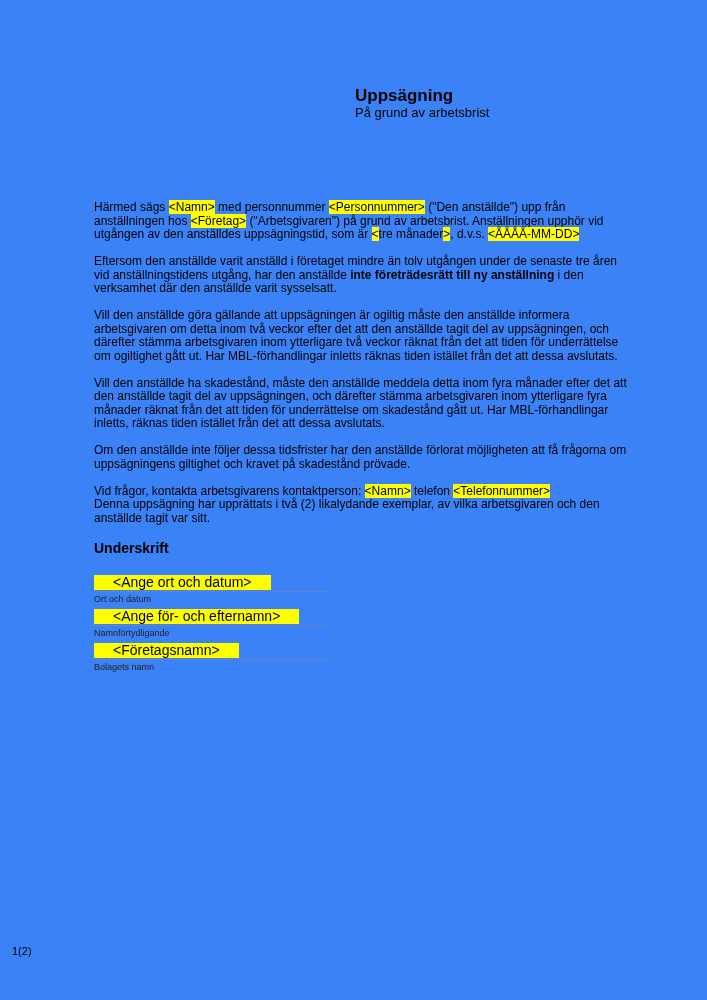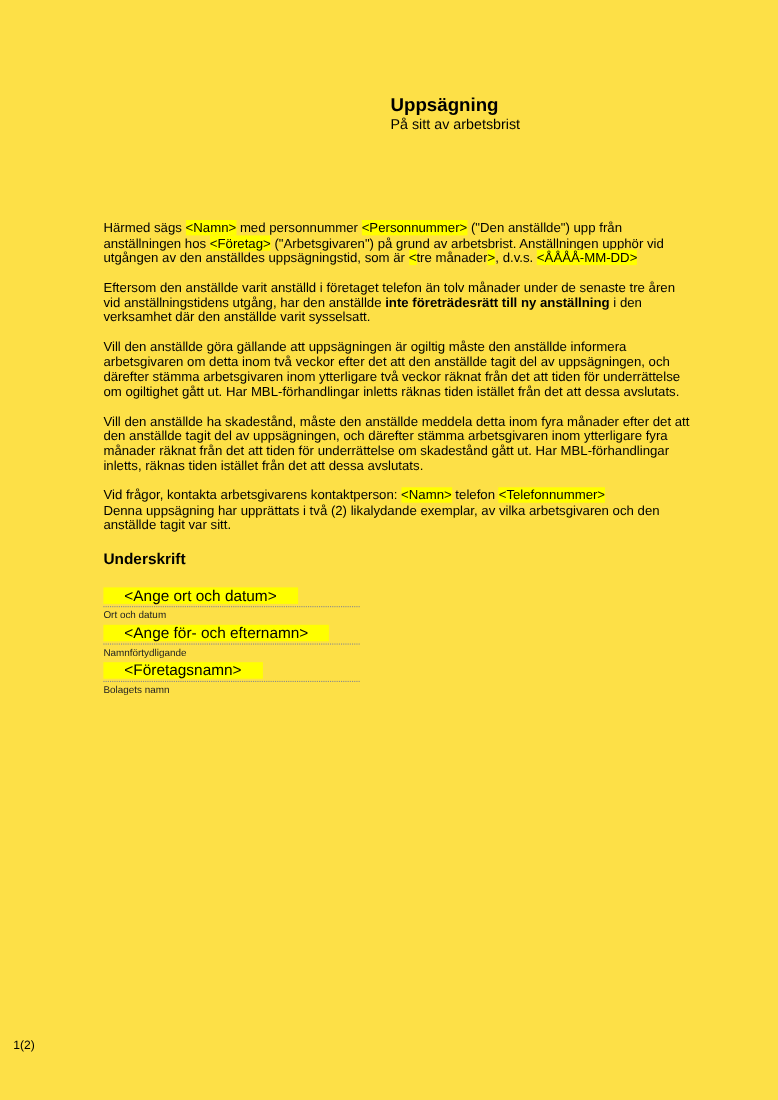--- a/index.html
+++ b/index.html
@@ -4,21 +4,21 @@
 <style>
   html, body {
     margin: 0;
     padding: 0;
     background: #ffffff;
   }
   .page {
     position: relative;
     width: 707px;
     height: 1000px;
-    background: #fde047;
+    background: #3b82f6;
     font-family: "Liberation Sans", sans-serif;
     color: #000000;
     overflow: hidden;
   }
   .title-block {
     position: absolute;
     left: 355px;
     top: 86px;
   }
   .doc-title {
@@ -100,29 +100,30 @@
     line-height: 13px;
   }
 </style>
 </head>
 <body>
 
 <div class="page">
 
   <header class="title-block">
     <h1 class="doc-title">Uppsägning</h1>
-    <div class="doc-subtitle">På sitt av arbetsbrist</div>
+    <div class="doc-subtitle">På grund av arbetsbrist</div>
   </header>
 
   <main class="content">
     <div id="paragraphs">
         <p class="para"><span>Härmed sägs </span><span class="hl">&lt;Namn&gt;</span><span> med personnummer </span><span class="hl">&lt;Personnummer&gt;</span><span> ("Den anställde") upp från anställningen hos </span><span class="hl">&lt;Företag&gt;</span><span> ("Arbetsgivaren") på grund av arbetsbrist. Anställningen upphör vid utgången av den anställdes uppsägningstid, som är </span><span class="hl">&lt;</span><span>tre månader</span><span class="hl">&gt;</span><span>, d.v.s. </span><span class="hl">&lt;ÅÅÅÅ-MM-DD&gt;</span></p>
-        <p class="para"><span>Eftersom den anställde varit anställd i företaget telefon än tolv månader under de senaste tre åren vid anställningstidens utgång, har den anställde </span><span class="bold">inte företrädesrätt till ny anställning</span><span> i den verksamhet där den anställde varit sysselsatt.</span></p>
+        <p class="para"><span>Eftersom den anställde varit anställd i företaget mindre än tolv utgången under de senaste tre åren vid anställningstidens utgång, har den anställde </span><span class="bold">inte företrädesrätt till ny anställning</span><span> i den verksamhet där den anställde varit sysselsatt.</span></p>
         <p class="para"><span>Vill den anställde göra gällande att uppsägningen är ogiltig måste den anställde informera arbetsgivaren om detta inom två veckor efter det att den anställde tagit del av uppsägningen, och därefter stämma arbetsgivaren inom ytterligare två veckor räknat från det att tiden för underrättelse om ogiltighet gått ut. Har MBL-förhandlingar inletts räknas tiden istället från det att dessa avslutats.</span></p>
         <p class="para"><span>Vill den anställde ha skadestånd, måste den anställde meddela detta inom fyra månader efter det att den anställde tagit del av uppsägningen, och därefter stämma arbetsgivaren inom ytterligare fyra månader räknat från det att tiden för underrättelse om skadestånd gått ut. Har MBL-förhandlingar inletts, räknas tiden istället från det att dessa avslutats.</span></p>
+        <p class="para"><span>Om den anställde inte följer dessa tidsfrister har den anställde förlorat möjligheten att få frågorna om uppsägningens giltighet och kravet på skadestånd prövade.</span></p>
         <p class="para"><span>Vid frågor, kontakta arbetsgivarens kontaktperson: </span><span class="hl">&lt;Namn&gt;</span><span> telefon </span><span class="hl">&lt;Telefonnummer&gt;</span><br><span>Denna uppsägning har upprättats i två (2) likalydande exemplar, av vilka arbetsgivaren och den anställde tagit var sitt.</span></p>
       </div>
     <h2 class="sig-heading">Underskrift</h2>
     <div id="signature-fields" class="sig-block">
         <div class="sig-row">
           <div class="sig-line"><span class="sig-value hl">&lt;Ange ort och datum&gt;</span></div>
           <div class="sig-label">Ort och datum</div>
         </div>
         <div class="sig-row">
           <div class="sig-line"><span class="sig-value hl">&lt;Ange för- och efternamn&gt;</span></div>

